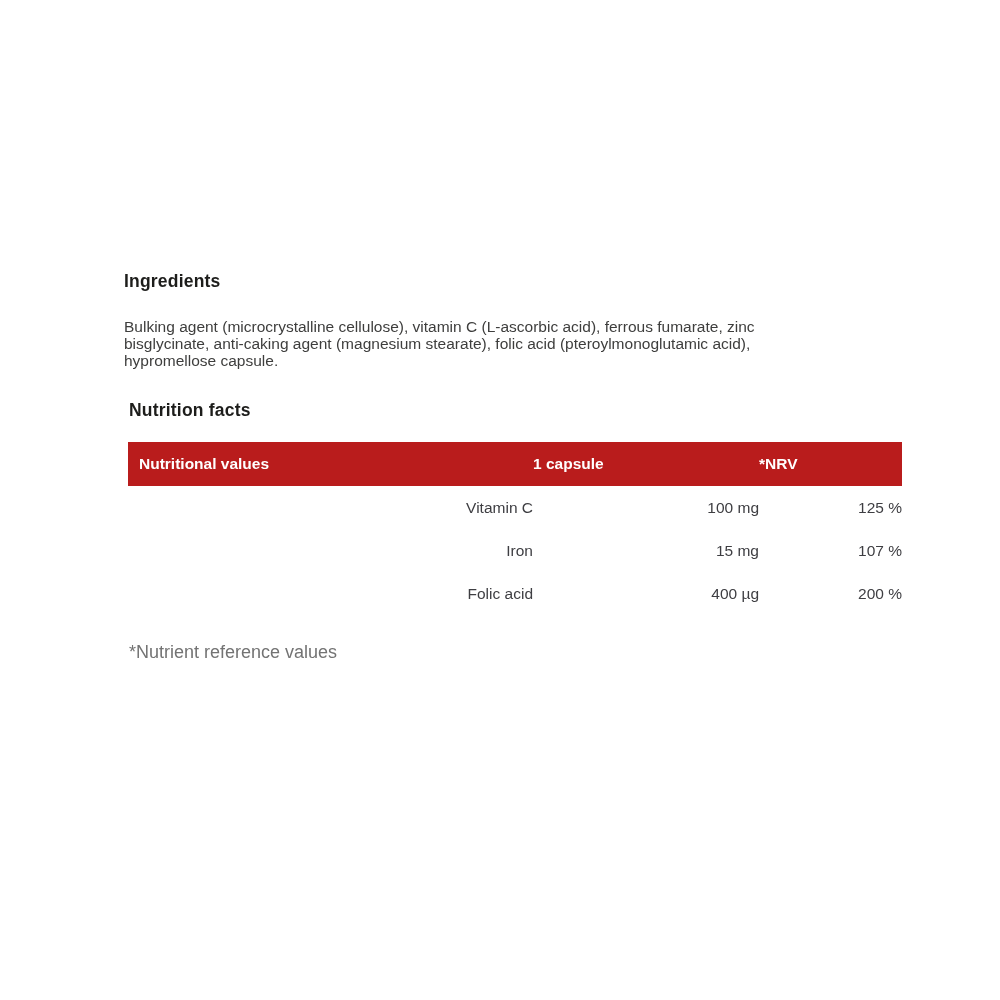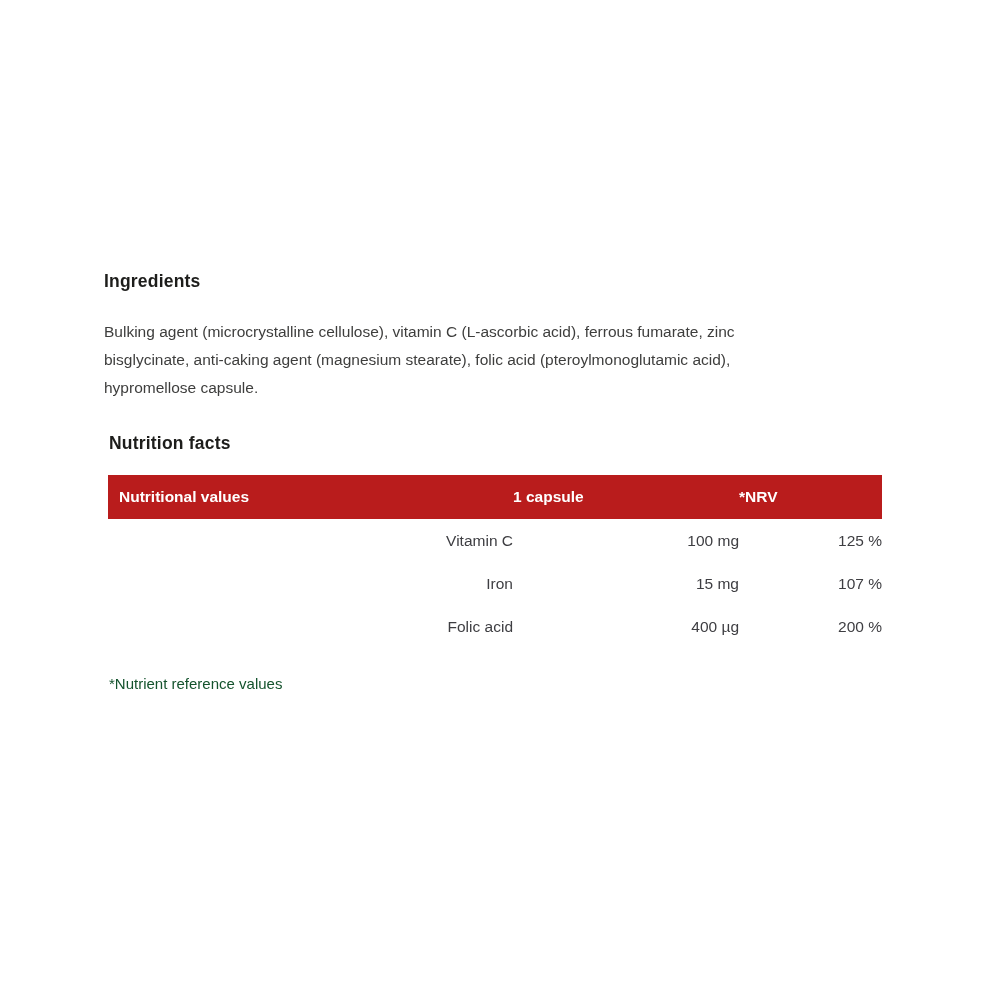--- a/index.html
+++ b/index.html
@@ -10,36 +10,36 @@
   .page {
     position: relative;
     width: 1000px;
     height: 1000px;
     background: #ffffff;
     overflow: hidden;
     font-family: "Liberation Sans", sans-serif;
   }
   .content {
     position: absolute;
-    left: 104px;
+    left: 124px;
     top: 271px;
     width: 784px;
   }
   .ingredients-title {
     margin: 0 0 26px 0;
     font-size: 17.5px;
     font-weight: 700;
     color: #1d1d1b;
     letter-spacing: 0.2px;
   }
   .ingredients-body {
     margin: 16px 0 31px 0;
     width: 702px;
     font-size: 15.5px;
-    line-height: 28px;
+    line-height: 17px;
     color: #3e3e3d;
   }
   .nutrition-title {
     margin: 0 0 21px 5px;
     font-size: 17.5px;
     font-weight: 700;
     color: #1d1d1b;
     letter-spacing: 0.2px;
   }
   table.nutrition-table {
@@ -67,22 +67,22 @@
     padding: 0;
     vertical-align: middle;
     font-size: 15.5px;
     color: #3e3e42;
     text-align: right;
     background: #ffffff;
   }
   .nutrition-table tbody td:first-child { padding-left: 11px; }
   .nrv-footnote {
     margin: 27px 0 0 5px;
-    font-size: 15px;
-    color: #14532d;
+    font-size: 18px;
+    color: #737373;
   }
 </style>
 </head>
 <body>
 
 <div class="page">
   <div class="content">
 
     <h2 class="ingredients-title">Ingredients</h2>
 

